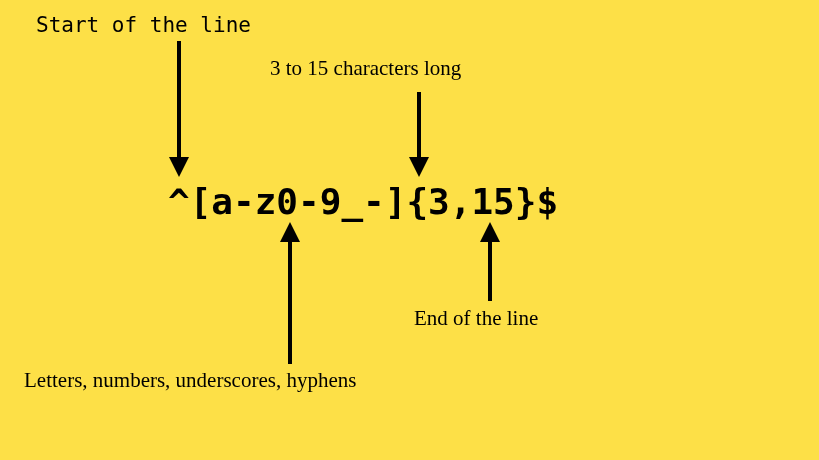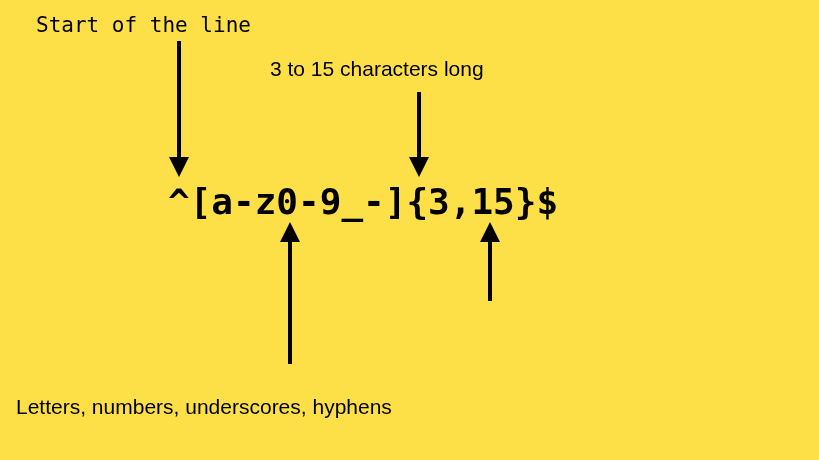--- a/index.html
+++ b/index.html
@@ -21,21 +21,21 @@
     color: #000000;
     white-space: pre;
     line-height: 1;
   }
   .label-mono {
     font-family: "DejaVu Sans Mono", monospace;
     font-size: 21px;
     letter-spacing: 0px;
   }
   .label-sans {
-    font-family: Liberation Sans, sans-serif;
+    font-family: Liberation Serif, serif;
     font-size: 21px;
   }
   .regex-expression {
     position: absolute;
     font-family: "DejaVu Sans Mono", monospace;
     font-weight: bold;
     font-size: 36px;
     color: #000000;
     white-space: pre;
     line-height: 1;
@@ -70,16 +70,17 @@
   <svg class="arrow-svg" style="left:277px; top:220px; width:26px; height:145px;" viewBox="0 0 26 145">
     <polygon points="13,2 3,22 23,22" fill="#000000"></polygon>
     <line x1="13" y1="20" x2="13" y2="144" stroke="#000000" stroke-width="4"></line>
   </svg>
 
   <svg class="arrow-svg" style="left:477px; top:220px; width:26px; height:82px;" viewBox="0 0 26 82">
     <polygon points="13,2 3,22 23,22" fill="#000000"></polygon>
     <line x1="13" y1="20" x2="13" y2="81" stroke="#000000" stroke-width="4"></line>
   </svg>
 
+  <div class="label label-sans" style="left:414px; top:308px;">End of the line</div>
 
-  <div class="label label-sans" style="left:16px; top:370px;margin-top:26px;">Letters, numbers, underscores, hyphens</div>
+  <div class="label label-sans" style="left:24px; top:370px;">Letters, numbers, underscores, hyphens</div>
 
 </div>
 
 </body></html>

